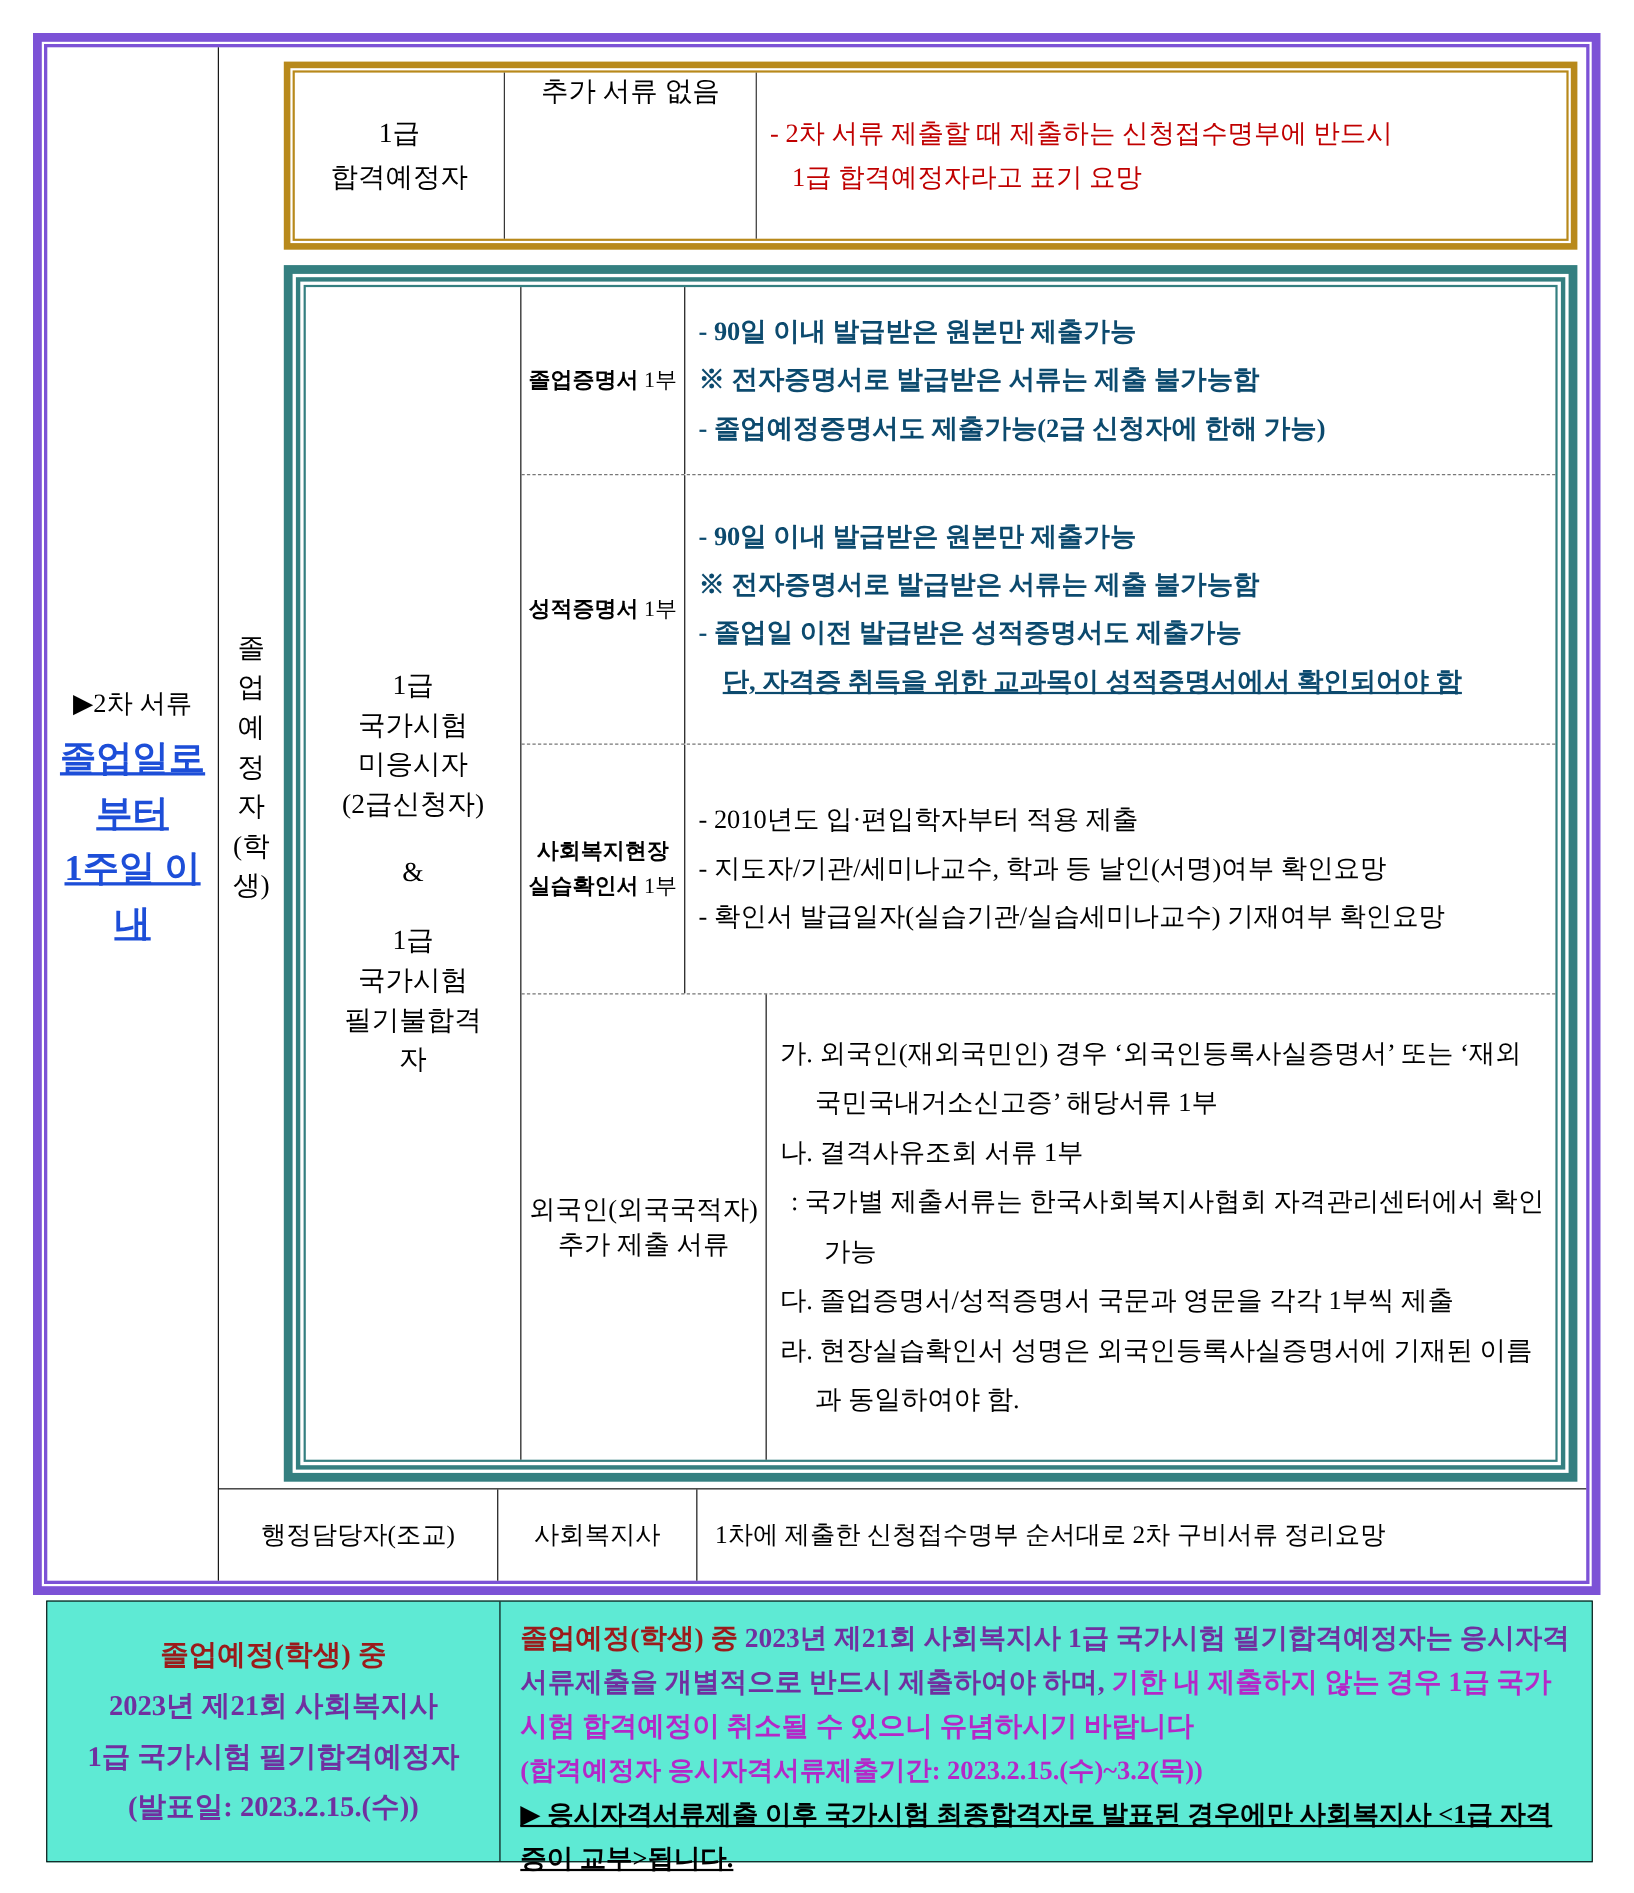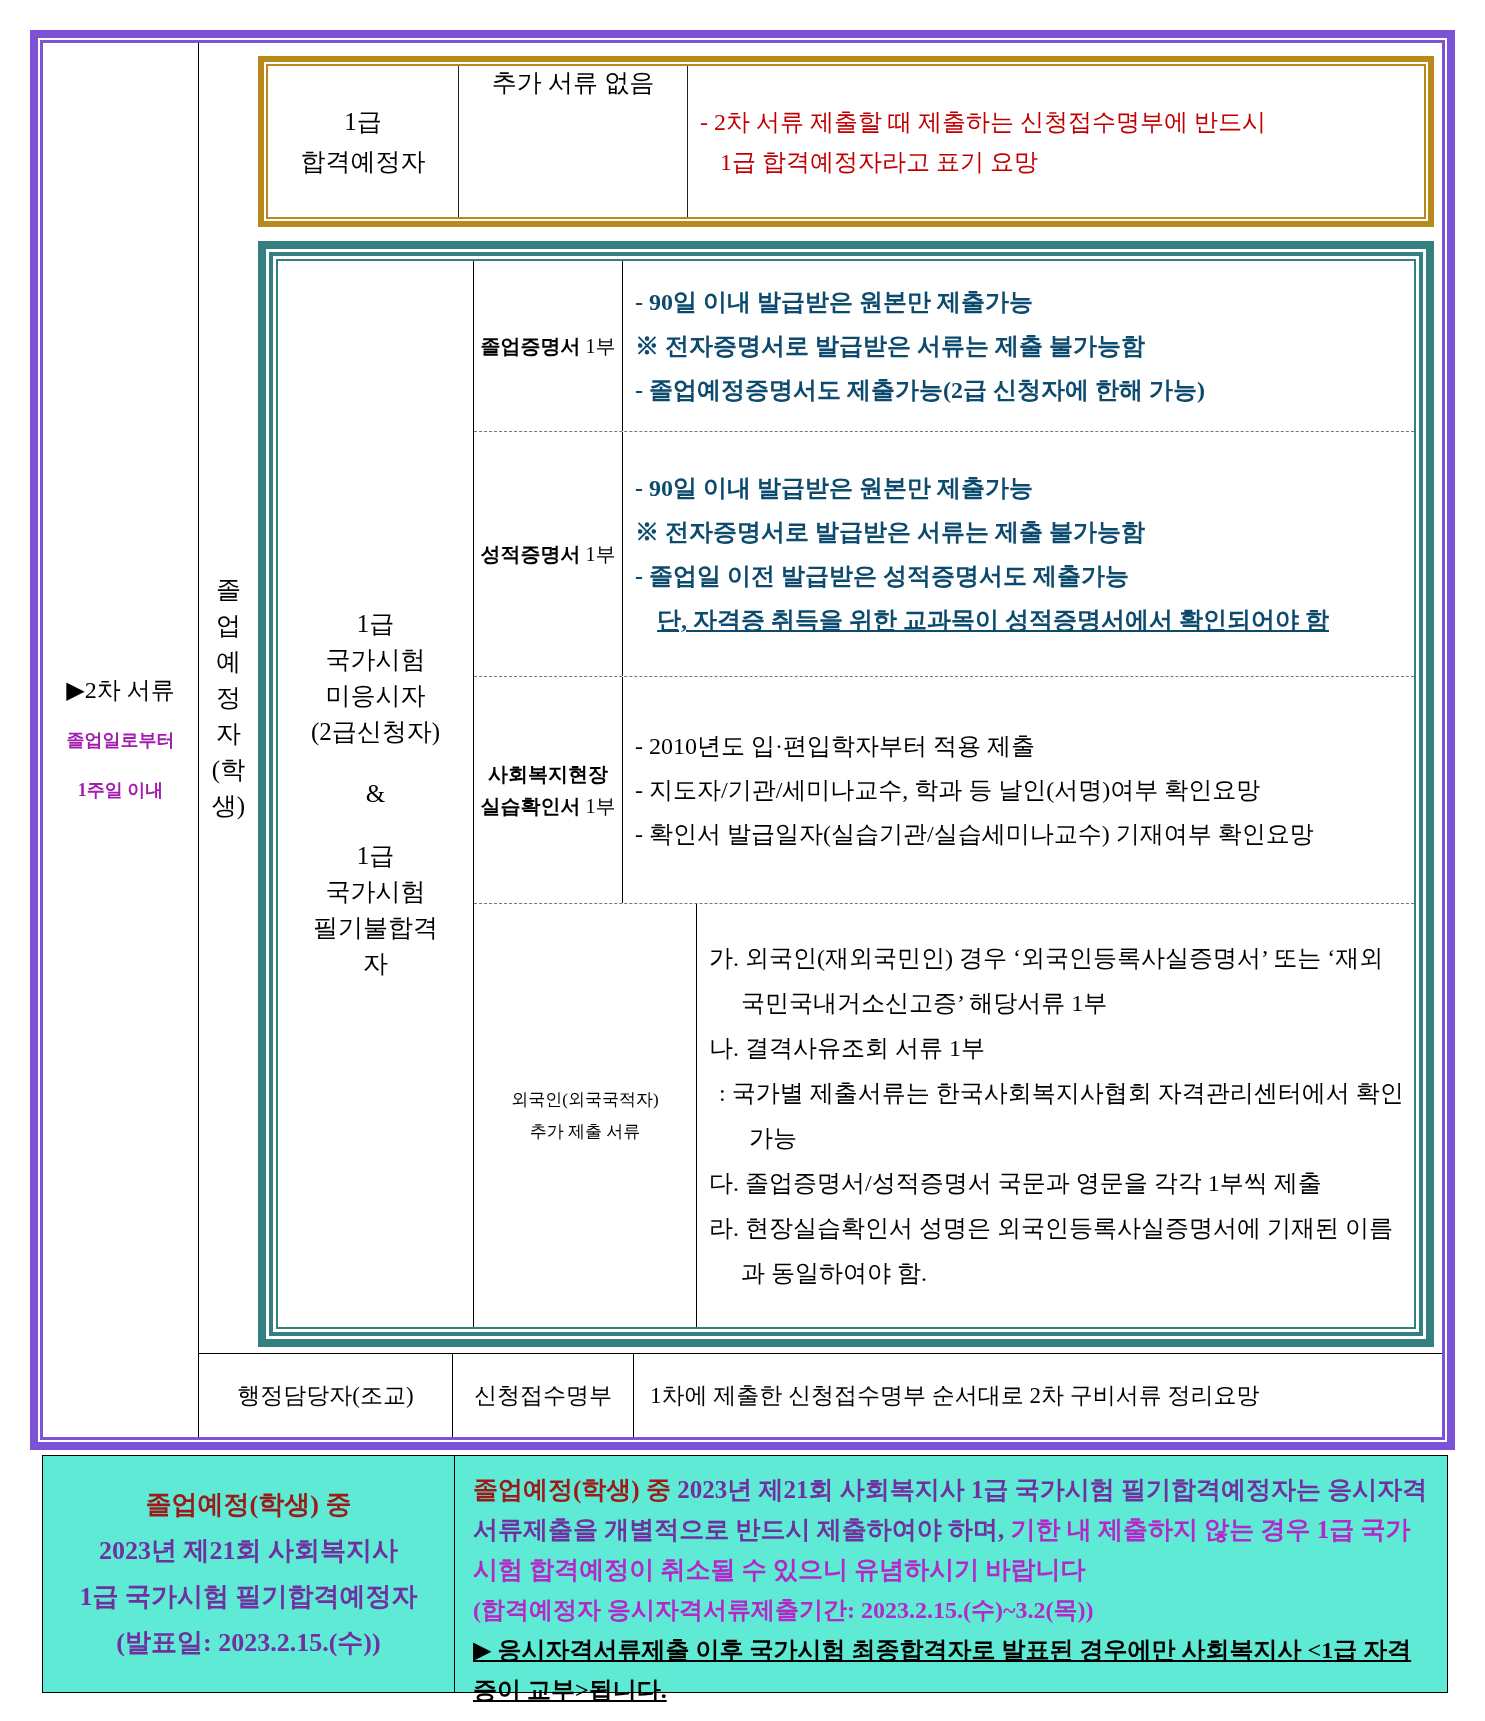--- a/index.html
+++ b/index.html
@@ -14,21 +14,21 @@
   .purple-inner {
     border:3px solid #7C52D6; width:100%; height:100%; box-sizing:border-box;
     display:flex;
   }
   
   .left-cell {
     width:155px; border-right:1px solid #000; display:flex; flex-direction:column;
     justify-content:center; text-align:center; line-height:50px;
   }
   .left-cell .l1 { font-size:24px; color:#000; }
-  .left-cell .lred { font-size:18px; color:#a21caf; font-weight:bold; }
+  .left-cell .lred { font-size:33px; color:#1d4ed8; font-weight:bold;text-decoration:underline; }
   .right-area { flex:1; display:flex; flex-direction:column; min-width:0; }
   .upper { flex:1; display:flex; min-height:0; }
   .grad-col {
     width:59px; display:flex; flex-direction:column; justify-content:center;
     align-items:center; font-size:25px; line-height:36px; text-align:center;
   }
   .content-col { flex:1; display:flex; flex-direction:column; padding:13px 8px 6px 0; min-width:0; }
   
   .gold-frame { border:6px solid #B8891B; padding:2px; height:171px; box-sizing:border-box; }
   .gold-inner { border:2px solid #B8891B; height:100%; box-sizing:border-box; display:flex; }
@@ -59,21 +59,21 @@
   .trow.sep { border-bottom:1px dashed #777; }
   .trow.r1 { height:170px; }
   .trow.r2 { height:244px; }
   .trow.r3 { height:226px; }
   .trow.r4 { flex:1; }
   .label-cell {
     width:148px; border-right:1px solid #000; display:flex; flex-direction:column;
     justify-content:center; align-items:center; font-size:20px; white-space:nowrap;
     line-height:32px; text-align:center;
   }
-  .label-cell.wide { width:222px; font-size:17px; }
+  .label-cell.wide { width:222px; font-size:24px; }
   .label-cell b { font-weight:bold; }
   .desc-cell {
     flex:1; display:flex; flex-direction:column; justify-content:center;
     padding:6px 8px 6px 12px; font-size:24px; line-height:44px; min-width:0;
   }
   .blue { color:#0c4a6e; font-weight:bold; }
   .note-line { text-indent:22px; }
   .u-note { font-weight:bold; text-decoration:underline;margin-top:28px; }
   .r4 .desc-cell { line-height:45px; }
   .hang { padding-left:32px; text-indent:-32px; }
@@ -216,21 +216,21 @@
           </div>
 
         </div>
       </div>
 
       <div class="admin-row">
         <div class="admin-c1">
           <span>행정담당자(조교)</span>
         </div>
         <div class="admin-c2">
-          <span>신청접수명부</span>
+          <span>사회복지사</span>
         </div>
         <div class="admin-c3">
           <span>1차에 제출한 신청접수명부 순서대로 2차 구비서류 정리요망</span>
         </div>
       </div>
 
     </div>
   </div>
 </div>
 

